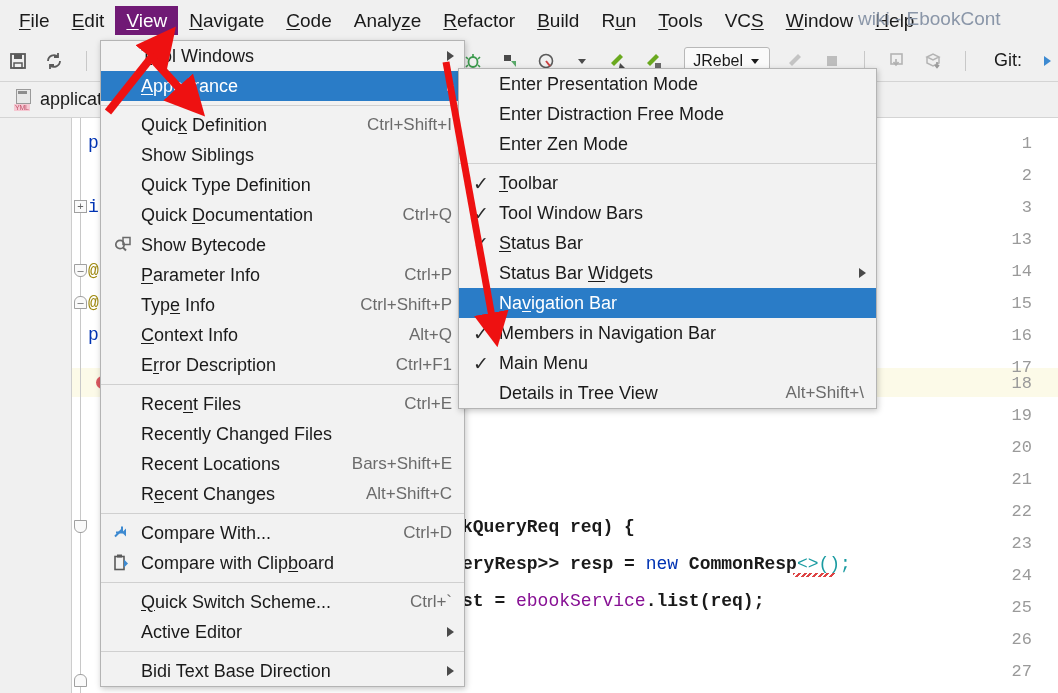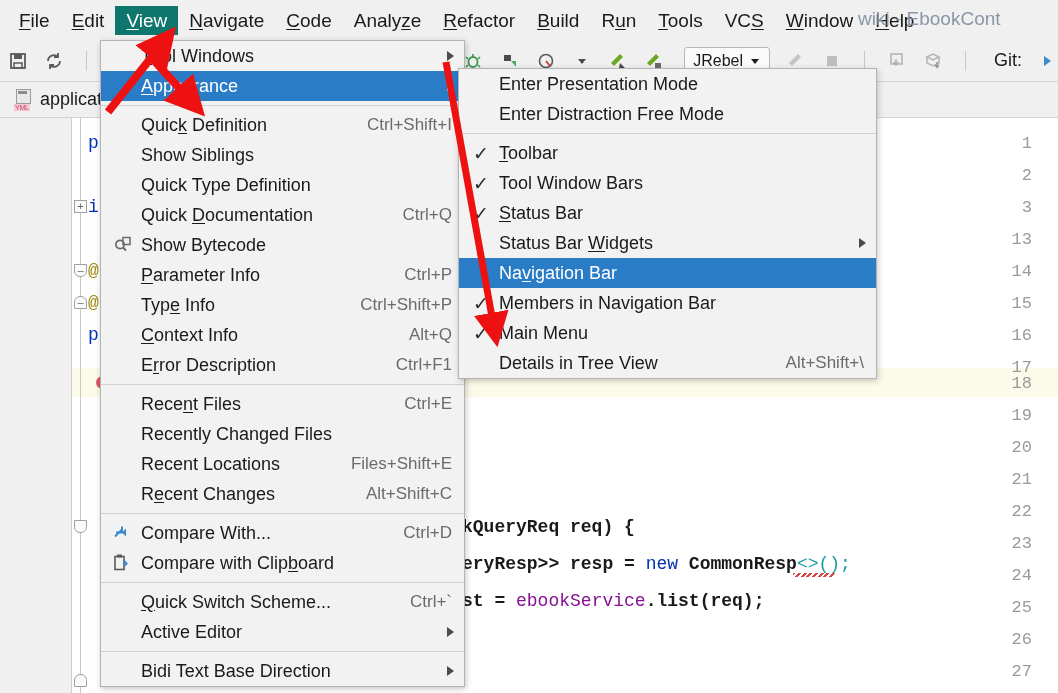--- a/index.html
+++ b/index.html
@@ -13,21 +13,21 @@
 
   
   .menubar {
     position: absolute; top:0; left:0; width:1058px; height:40px;
     background:#f0f0f0; display:flex; align-items:center; padding-left:8px;
   }
   .menubar-item {
     font-size: 19px; color:#1a1a1a; padding: 5px 11px;
     white-space: nowrap; line-height: 1;
   }
-  .menubar-item.active { background:#0f766e; color:#ffffff; }
+  .menubar-item.active { background:#701a75; color:#ffffff; }
   .mn { text-decoration: underline; text-underline-offset: 2px; }
   .win-title {
     position:absolute; right:0; top:8px; width:200px;
     font-size:19px; color:#8a96a8; white-space:nowrap; overflow:hidden;
   }
 
   
   .toolbar {
     position:absolute; top:40px; left:0; width:1058px; height:42px;
     background:#f0f0f0; border-bottom:1px solid #d4d4d4;
@@ -375,21 +375,21 @@
     <div class="sepline"></div>
     <div class="mi">
       <span>Rece<span class="mn">n</span>t Files</span>
       <span class="acc">Ctrl+E</span>
     </div>
     <div class="mi">
       <span>Recently Changed Files</span>
     </div>
     <div class="mi">
       <span>Recent Locations</span>
-      <span class="acc">Files+Shift+E</span>
+      <span class="acc">Bars+Shift+E</span>
     </div>
     <div class="mi">
       <span>R<span class="mn">e</span>cent Changes</span>
       <span class="acc">Alt+Shift+C</span>
     </div>
     <div class="sepline"></div>
     <div class="mi">
       <span class="mi-icon">
         <svg width="19" height="19" viewBox="0 0 19 19">
             <path d="M2 13 L9 6" stroke="#3d8ad1" stroke-width="2"></path>
@@ -425,20 +425,23 @@
       <span class="arrow"></span>
     </div>
   </div>
 
   <div class="menu" id="appearance-menu">
     <div class="mi">
       <span>Enter Presentation Mode</span>
     </div>
     <div class="mi">
       <span>Enter Distraction Free Mode</span>
+    </div>
+    <div class="mi">
+      <span>Enter Zen Mode</span>
     </div>
     <div class="sepline"></div>
     <div class="mi">
       <span class="chk">✓</span>
       <span><span class="mn">T</span>oolbar</span>
     </div>
     <div class="mi">
       <span class="chk">✓</span>
       <span>Tool Window Bars</span>
     </div>

